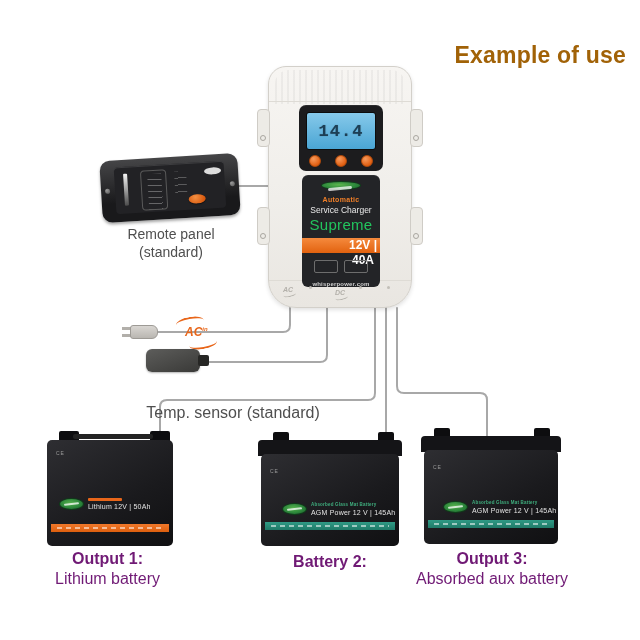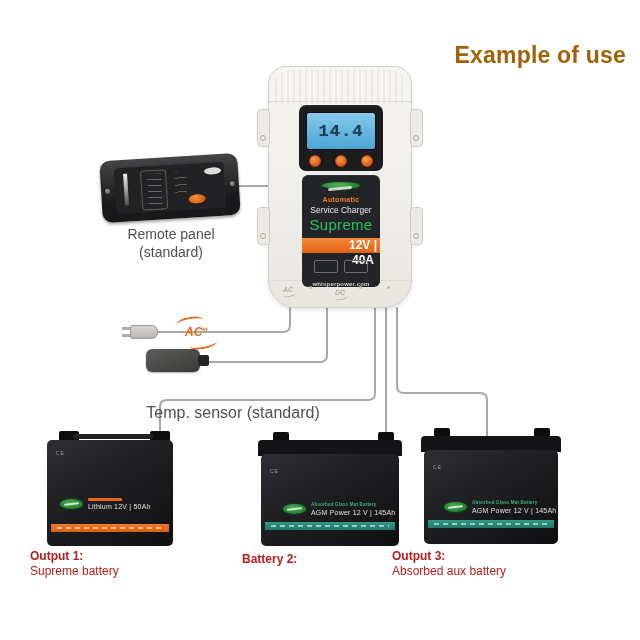--- a/index.html
+++ b/index.html
@@ -136,25 +136,25 @@
   .bat3 { left:421px; top:428px; width:140px; height:116px; }
   .agm .term { top:0; width:16px; height:10px; }
   .bat2 .t-l { left:15px; } .bat2 .t-r { left:120px; }
   .bat3 .t-l { left:13px; } .bat3 .t-r { left:113px; }
   .agm .bat-lid { top:8px; height:16px; }
   .agm .bat-body { top:22px; left:3px; right:3px; }
   .agm .cert { top:14px; }
   .bat2 .bat-label { left:22px; top:48px; }
   .bat3 .bat-label { left:20px; top:50px; }
 
-  .out-caption { position:absolute; text-align:left; color:#b91c1c; font-size:12px; line-height:1.27; }
+  .out-caption { position:absolute; text-align:center; color:#701a75; font-size:16px; line-height:1.27; }
   .out-title { font-weight:bold; }
   .oc1 { left:30px; top:549px; width:155px; }
   .oc2 { left:242px; top:552px; width:176px; }
-  .oc3 { left:392px; top:549px; width:178px; }
+  .oc3 { left:403px; top:549px; width:178px; }
 </style>
 </head>
 <body>
 
 <div class="canvas">
 
   <div class="title">Example of use</div>
 
   <svg class="wires" viewBox="0 0 640 640">
     <path d="M232 186 H268"></path>
@@ -256,21 +256,21 @@
           <div class="bat-model">Lithium 12V | 50Ah</div>
         </div>
       </div>
       <div class="stripe orange">
           <div class="stripe-inner"></div>
         </div>
     </div>
   </div>
   <div class="out-caption oc1">
     <div class="out-title">Output 1:</div>
-    <div class="out-desc">Supreme battery</div>
+    <div class="out-desc">Lithium battery</div>
   </div>
 
   <div class="battery bat2 agm">
     <div class="term t-l"></div>
     <div class="term t-r"></div>
     <div class="bat-lid"></div>
     <div class="bat-body">
       <div class="cert">CE</div>
       <div class="bat-label">
         <div class="oval-logo"></div>

